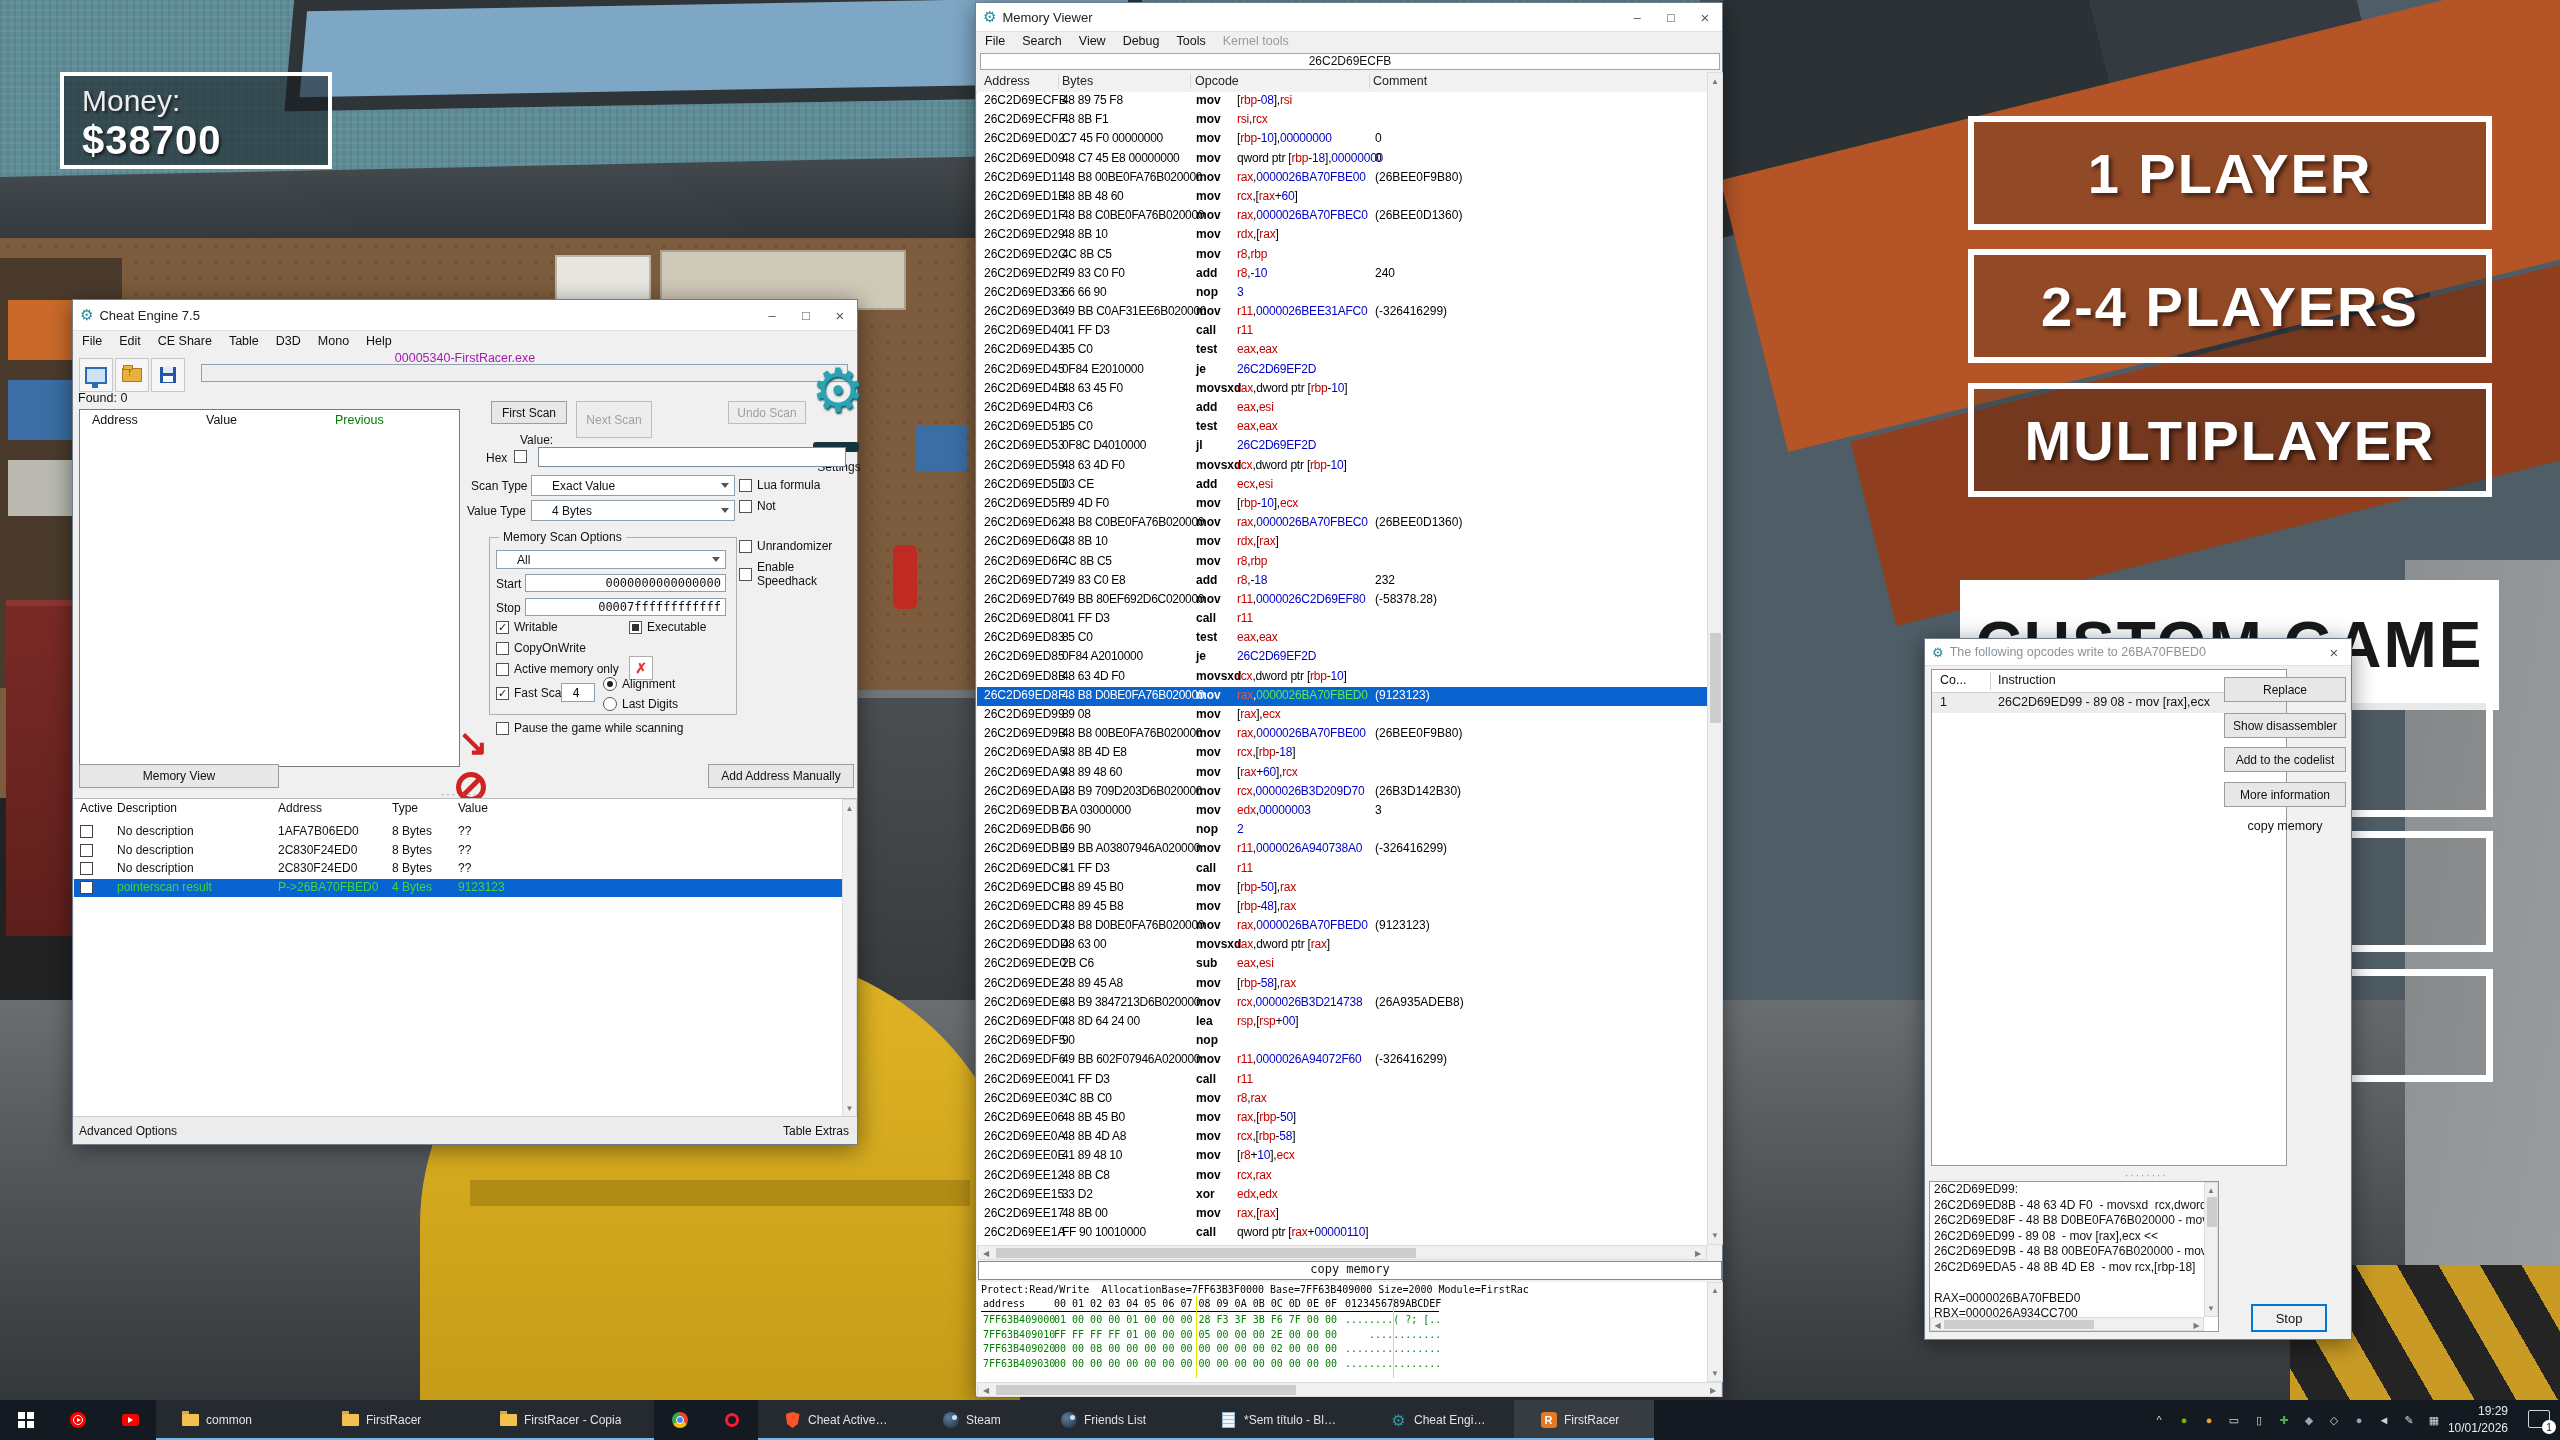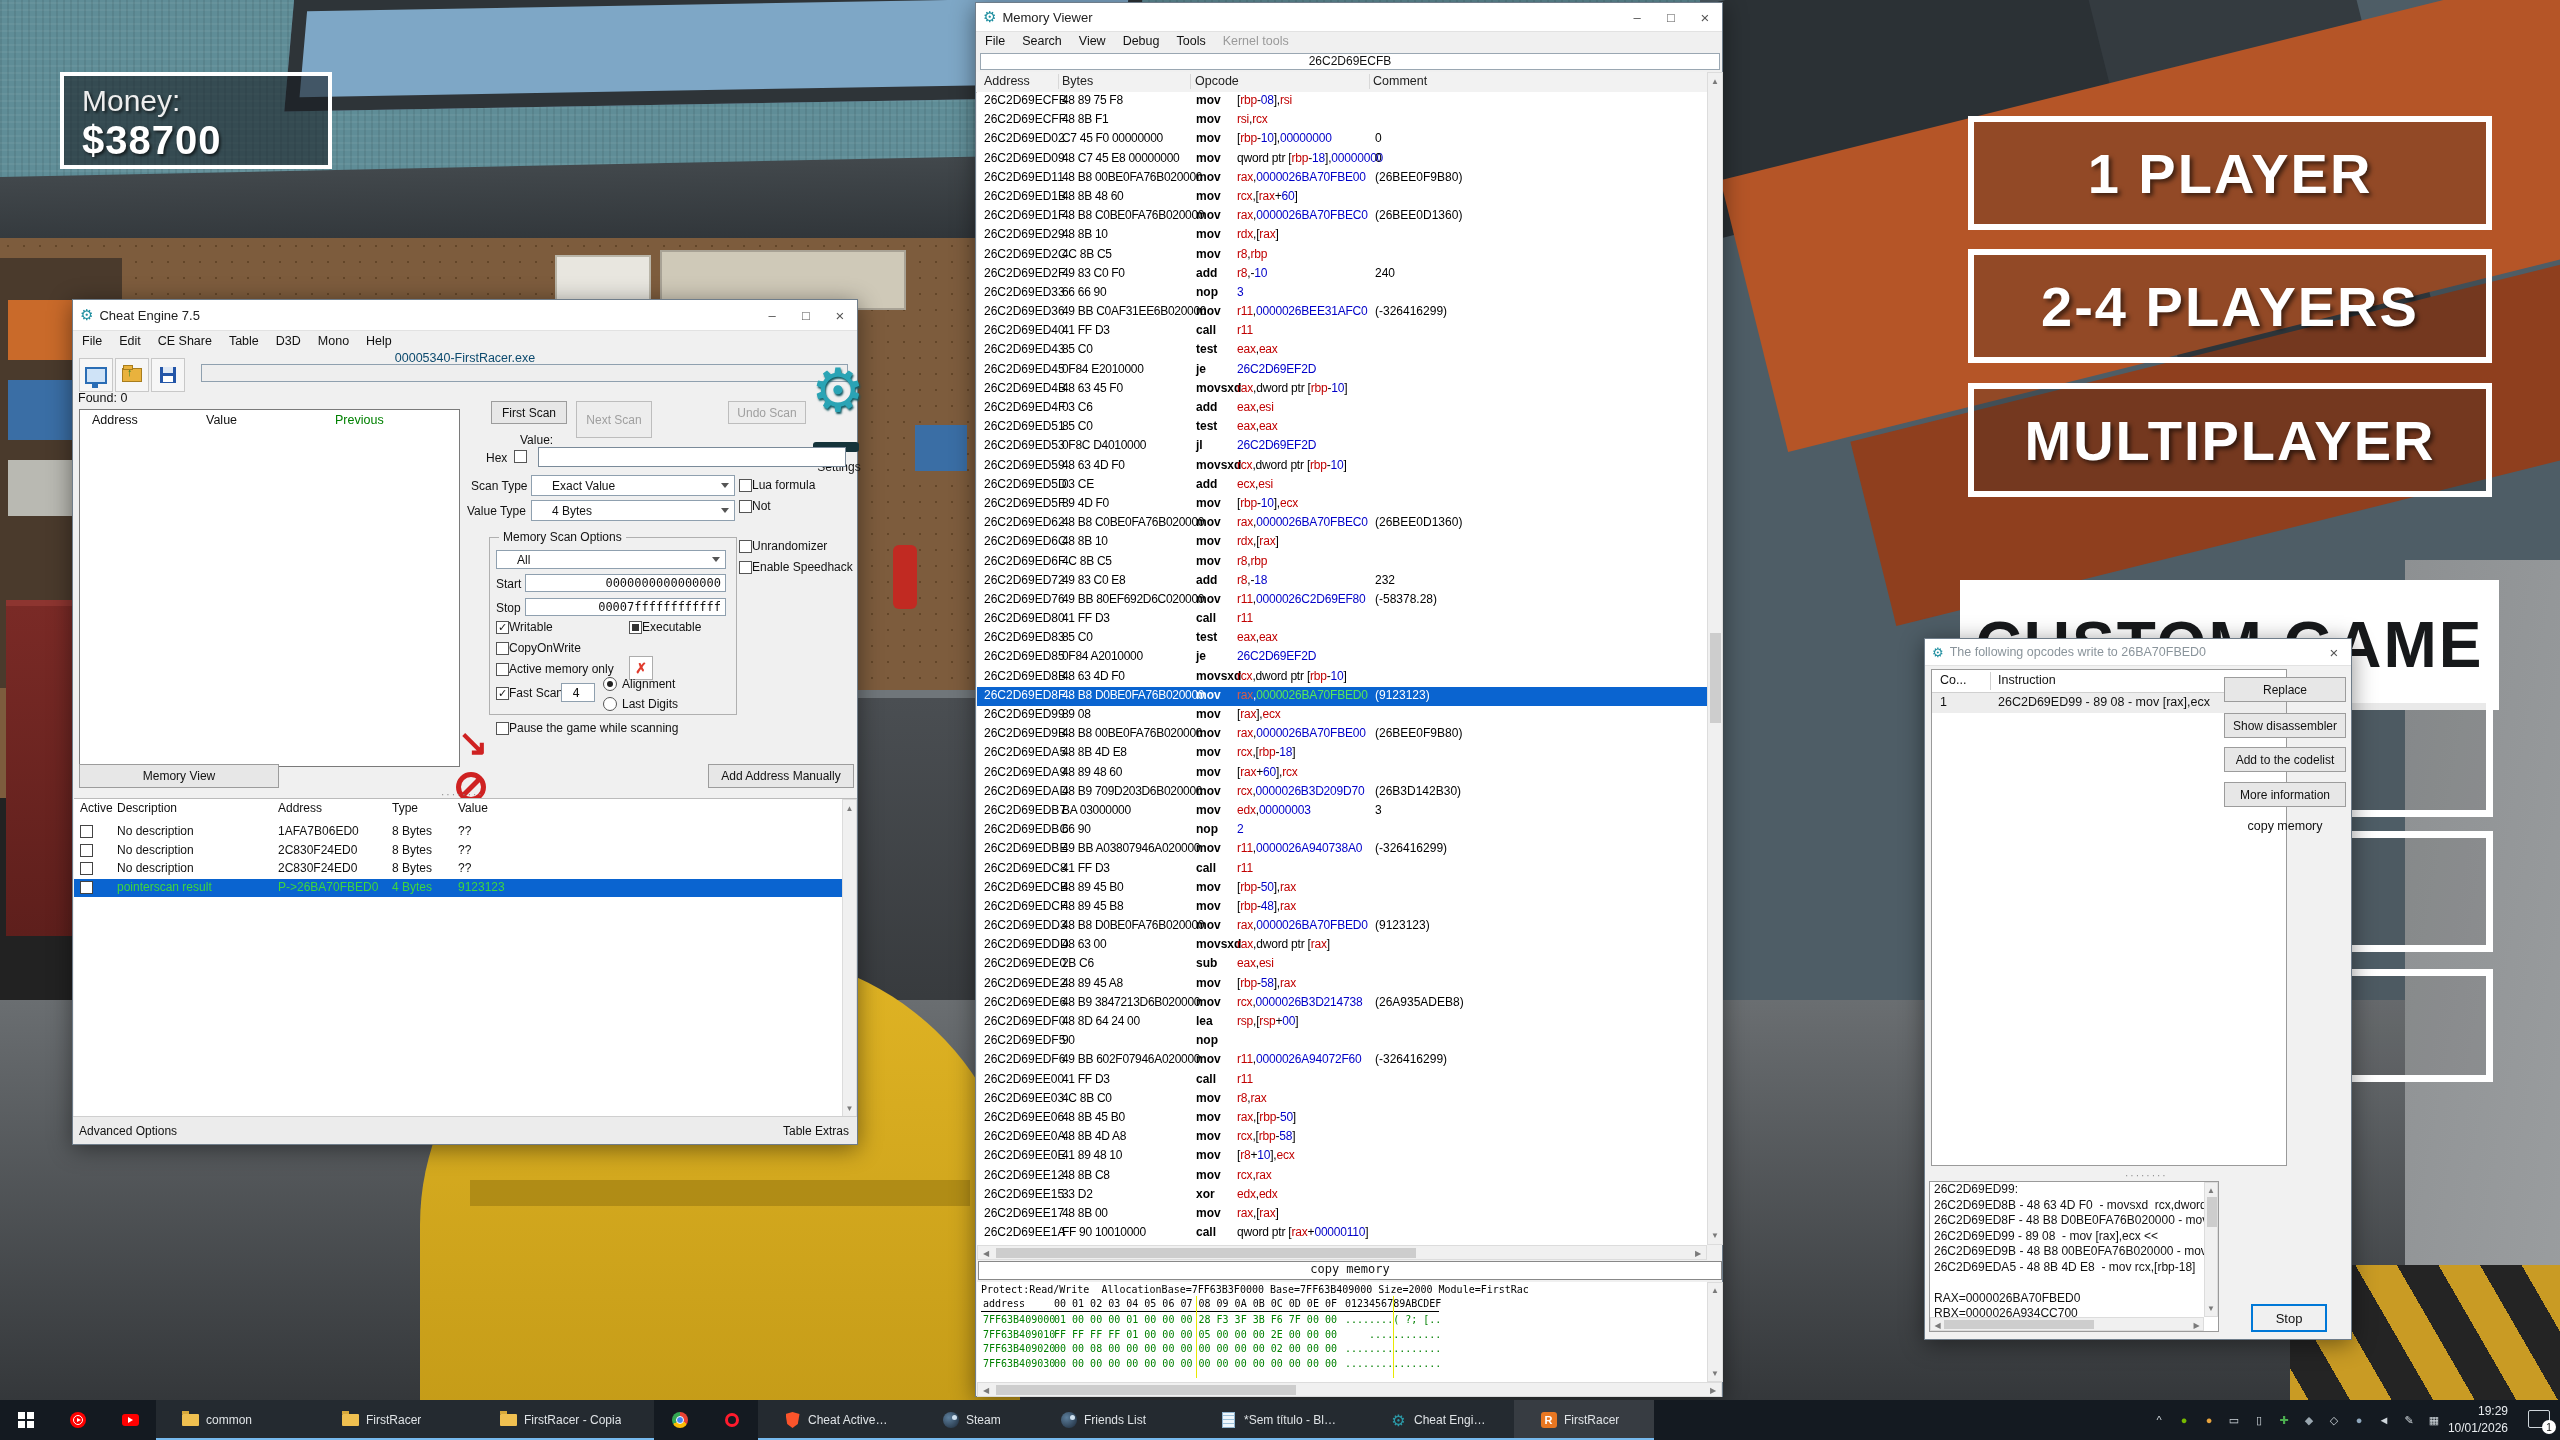--- a/index.html
+++ b/index.html
@@ -56,35 +56,35 @@
   .titlebar .t-title{font-size:13px;color:#222;margin-left:6px;}
   .t-controls{margin-left:auto;display:flex;height:100%;}
   .t-btn{width:34px;display:flex;align-items:center;justify-content:center;font-size:13px;color:#555;}
   .gear{color:#1f8fa0;font-size:15px;margin-left:7px;}
   .menubar{position:absolute;display:flex;gap:17px;font-size:12.5px;color:#111;align-items:center;padding-left:9px;}
   .menu-item.disabled{color:#9a9a9a;}
   .btn{position:absolute;background:#e7e7e7;border:1px solid #9c9c9c;font-size:12px;color:#111;
        display:flex;align-items:center;justify-content:center;box-sizing:border-box;}
   .btn.dis{color:#9f9f9f;background:#ededed;border-color:#bdbdbd;}
   .inset{background:#fff;border:1px solid #7a8a99;box-sizing:border-box;}
-  .cb{position:absolute;display:flex;align-items:center;font-size:12px;color:#111;}
+  .cb{position:absolute;display:flex;align-items:center;font-size:12px;color:#111;gap:5px;}
   .cb .box{width:13px;height:13px;background:#fff;border:1px solid #555;display:inline-flex;align-items:center;justify-content:center;font-size:11px;color:#111;box-sizing:border-box;}
   .cb .box.fill::before{content:"";width:7px;height:7px;background:#333;}
   .cb .box.chk::before{content:"\2713";}
   .rb{position:absolute;display:flex;align-items:center;font-size:12px;color:#111;gap:5px;}
   .rb .dot{width:12px;height:12px;border:1px solid #555;border-radius:50%;background:#fff;display:inline-flex;align-items:center;justify-content:center;}
   .rb .dot.on::before{content:"";width:6px;height:6px;border-radius:50%;background:#222;}
   .sb{background:#f0f0f0;border:1px solid #dcdcdc;box-sizing:border-box;}
   .sb .thumb{position:absolute;background:#cdcdcd;}
   .sb .ar{position:absolute;color:#7a7a7a;font-size:8px;width:100%;text-align:center;}
   
   #ce{left:72px;top:299px;width:786px;height:846px;}
   #ce .titlebar{height:30px;}
   #ce .menubar{top:30px;height:22px;}
-  .ce-proc{position:absolute;top:51px;left:0;width:100%;text-align:center;font-size:12.5px;color:#0c4a6e;}
+  .ce-proc{position:absolute;top:51px;left:0;width:100%;text-align:center;font-size:12.5px;color:#a21caf;}
   .tool-btn{position:absolute;width:32px;height:32px;background:#f6f6f6;border:1px solid #c8c8c8;display:flex;align-items:center;justify-content:center;}
   .ic-mon{width:18px;height:13px;border:2px solid #2a6db5;background:#cfe3f7;position:relative;}
   .ic-mon::after{content:"";position:absolute;left:5px;bottom:-6px;width:6px;height:4px;background:#2a6db5;}
   .ic-fold{width:18px;height:12px;background:#e9b23d;border:1px solid #a87d1d;position:relative;}
   .ic-fold::before{content:"";position:absolute;top:-4px;left:0;width:8px;height:3px;background:#e9b23d;border:1px solid #a87d1d;}
   .ic-fold::after{content:"\2191";position:absolute;left:4px;top:-3px;color:#1d7c2a;font-weight:bold;font-size:11px;}
   .ic-save{width:16px;height:16px;background:#2456a8;position:relative;}
   .ic-save::before{content:"";position:absolute;left:3px;top:0;width:10px;height:6px;background:#dfe8f4;}
   .ic-save::after{content:"";position:absolute;left:3px;bottom:1px;width:10px;height:6px;background:#fff;}
   .ce-progress{position:absolute;left:128px;top:64px;width:645px;height:16px;background:#eee;border:1px solid #8fa0af;}

